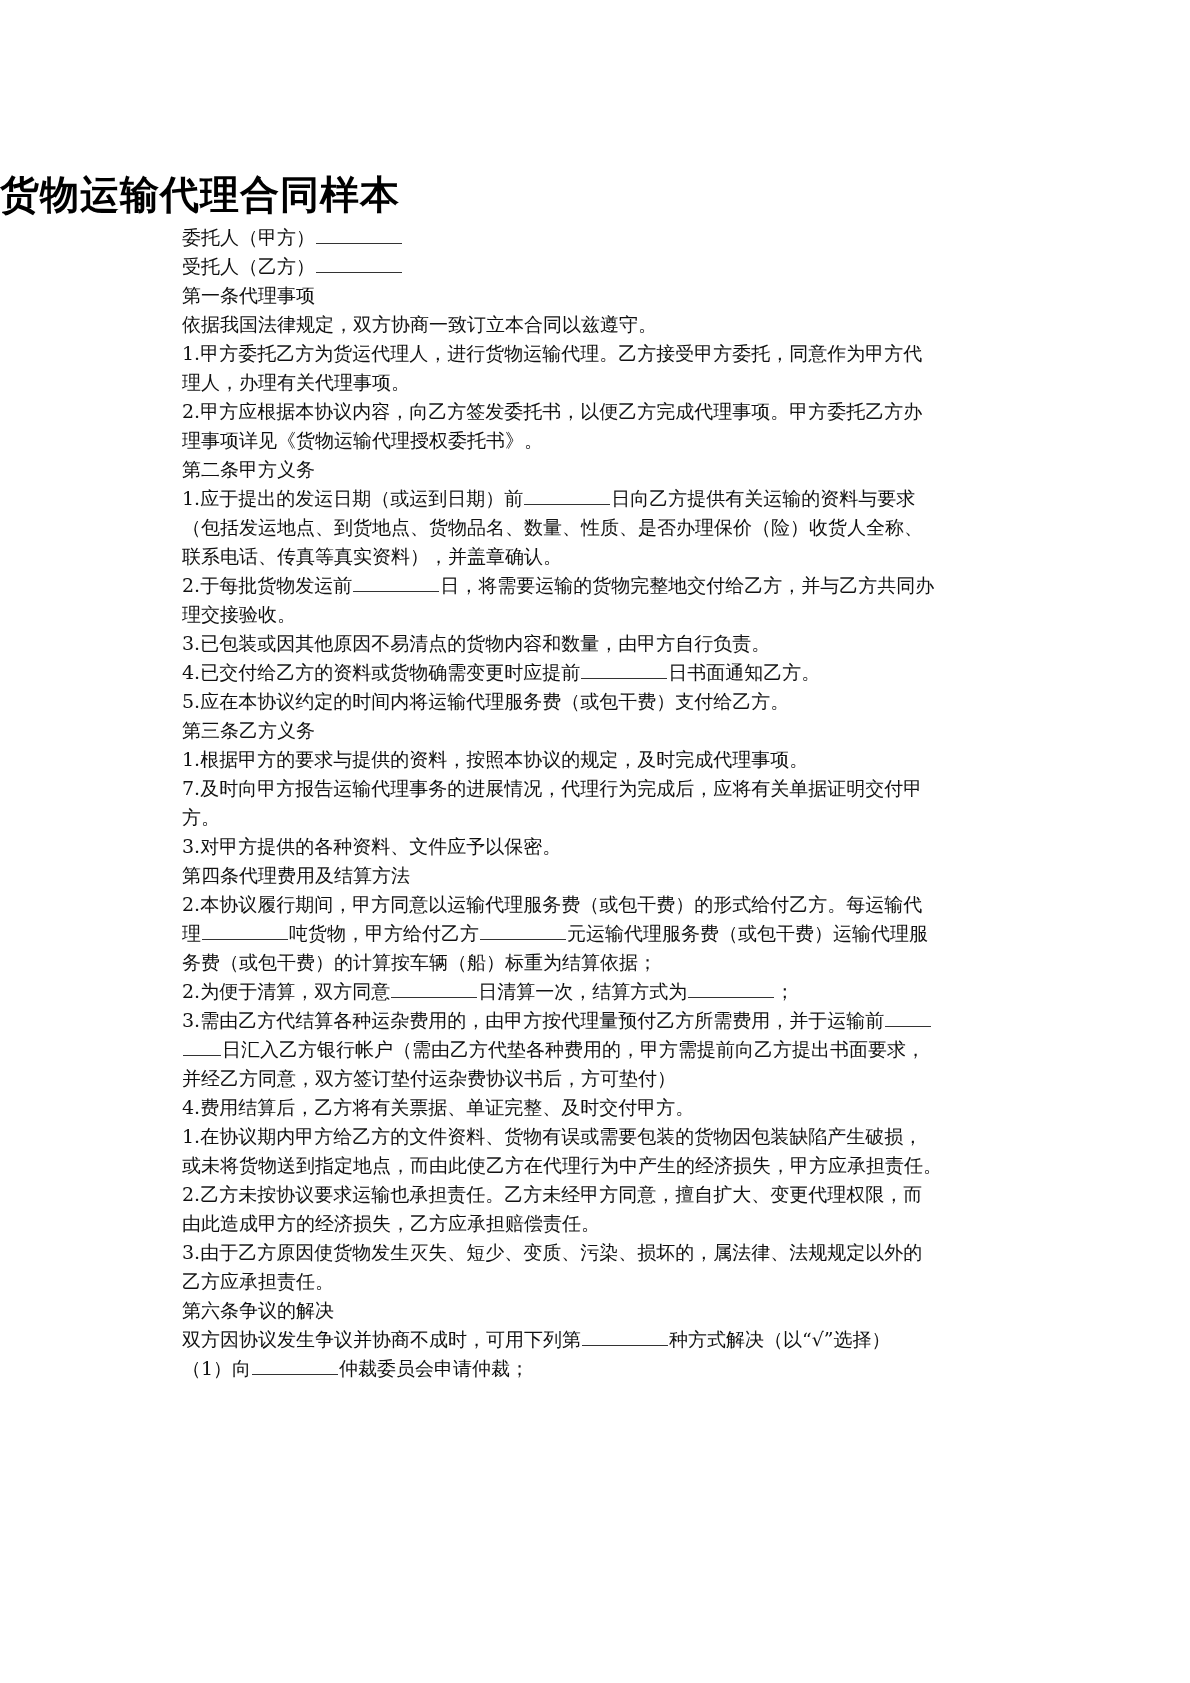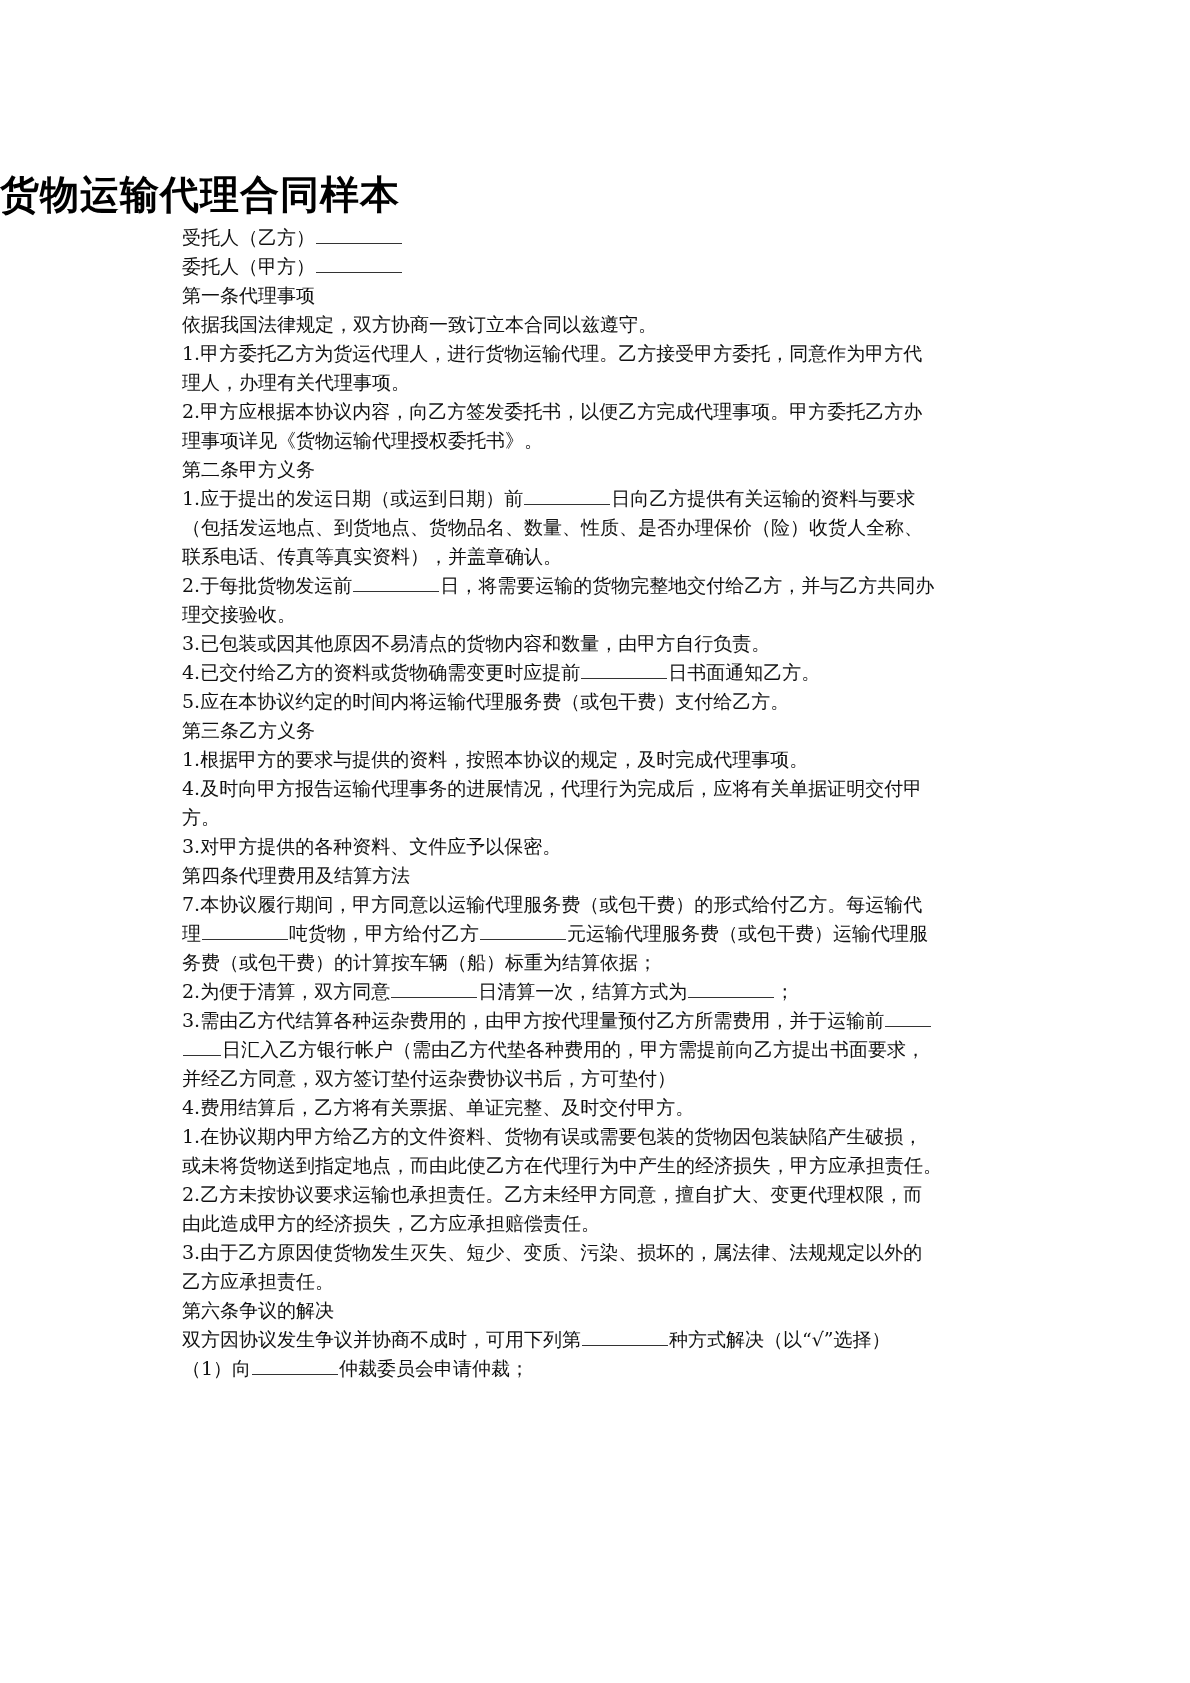--- a/index.html
+++ b/index.html
@@ -63,48 +63,48 @@
 </style>
 </head>
 <body>
 
 <div class="page">
 
   <div class="title">货物运输代理合同样本</div>
 
   <div class="body">
 
+    <div class="line"><span>委托人（甲方）</span><span class="blank w9"></span></div>
     <div class="line"><span>受托人（乙方）</span><span class="blank w9"></span></div>
-    <div class="line"><span>委托人（甲方）</span><span class="blank w9"></span></div>
     <div class="line">第一条代理事项</div>
 
     <div class="line">依据我国法律规定，双方协商一致订立本合同以兹遵守。</div>
     <div class="line">1.甲方委托乙方为货运代理人，进行货物运输代理。乙方接受甲方委托，同意作为甲方代</div>
     <div class="line">理人，办理有关代理事项。</div>
     <div class="line">2.甲方应根据本协议内容，向乙方签发委托书，以便乙方完成代理事项。甲方委托乙方办</div>
     <div class="line">理事项详见《货物运输代理授权委托书》。</div>
 
     <div class="line">第二条甲方义务</div>
     <div class="line"><span>1.应于提出的发运日期（或运到日期）前</span><span class="blank w9"></span><span>日向乙方提供有关运输的资料与要求</span></div>
     <div class="line">（包括发运地点、到货地点、货物品名、数量、性质、是否办理保价（险）收货人全称、</div>
     <div class="line">联系电话、传真等真实资料），并盖章确认。</div>
     <div class="line"><span>2.于每批货物发运前</span><span class="blank w9"></span><span>日，将需要运输的货物完整地交付给乙方，并与乙方共同办</span></div>
     <div class="line">理交接验收。</div>
     <div class="line">3.已包装或因其他原因不易清点的货物内容和数量，由甲方自行负责。</div>
     <div class="line"><span>4.已交付给乙方的资料或货物确需变更时应提前</span><span class="blank w9"></span><span>日书面通知乙方。</span></div>
     <div class="line">5.应在本协议约定的时间内将运输代理服务费（或包干费）支付给乙方。</div>
 
     <div class="line">第三条乙方义务</div>
     <div class="line">1.根据甲方的要求与提供的资料，按照本协议的规定，及时完成代理事项。</div>
-    <div class="line">4.及时向甲方报告运输代理事务的进展情况，代理行为完成后，应将有关单据证明交付甲</div>
+    <div class="line">7.及时向甲方报告运输代理事务的进展情况，代理行为完成后，应将有关单据证明交付甲</div>
     <div class="line">方。</div>
     <div class="line">3.对甲方提供的各种资料、文件应予以保密。</div>
 
     <div class="line">第四条代理费用及结算方法</div>
-    <div class="line">7.本协议履行期间，甲方同意以运输代理服务费（或包干费）的形式给付乙方。每运输代</div>
+    <div class="line">2.本协议履行期间，甲方同意以运输代理服务费（或包干费）的形式给付乙方。每运输代</div>
     <div class="line"><span>理</span><span class="blank w9"></span><span>吨货物，甲方给付乙方</span><span class="blank w9"></span><span>元运输代理服务费（或包干费）运输代理服</span></div>
     <div class="line">务费（或包干费）的计算按车辆（船）标重为结算依据；</div>
     <div class="line"><span>2.为便于清算，双方同意</span><span class="blank w9"></span><span>日清算一次，结算方式为</span><span class="blank w9"></span><span>；</span></div>
     <div class="line"><span>3.需由乙方代结算各种运杂费用的，由甲方按代理量预付乙方所需费用，并于运输前</span><span class="blank w5"></span></div>
     <div class="line"><span class="blank w4"></span><span>日汇入乙方银行帐户（需由乙方代垫各种费用的，甲方需提前向乙方提出书面要求，</span></div>
     <div class="line">并经乙方同意，双方签订垫付运杂费协议书后，方可垫付）</div>
     <div class="line">4.费用结算后，乙方将有关票据、单证完整、及时交付甲方。</div>
 
     <div class="line">1.在协议期内甲方给乙方的文件资料、货物有误或需要包装的货物因包装缺陷产生破损，</div>
     <div class="line">或未将货物送到指定地点，而由此使乙方在代理行为中产生的经济损失，甲方应承担责任。</div>

